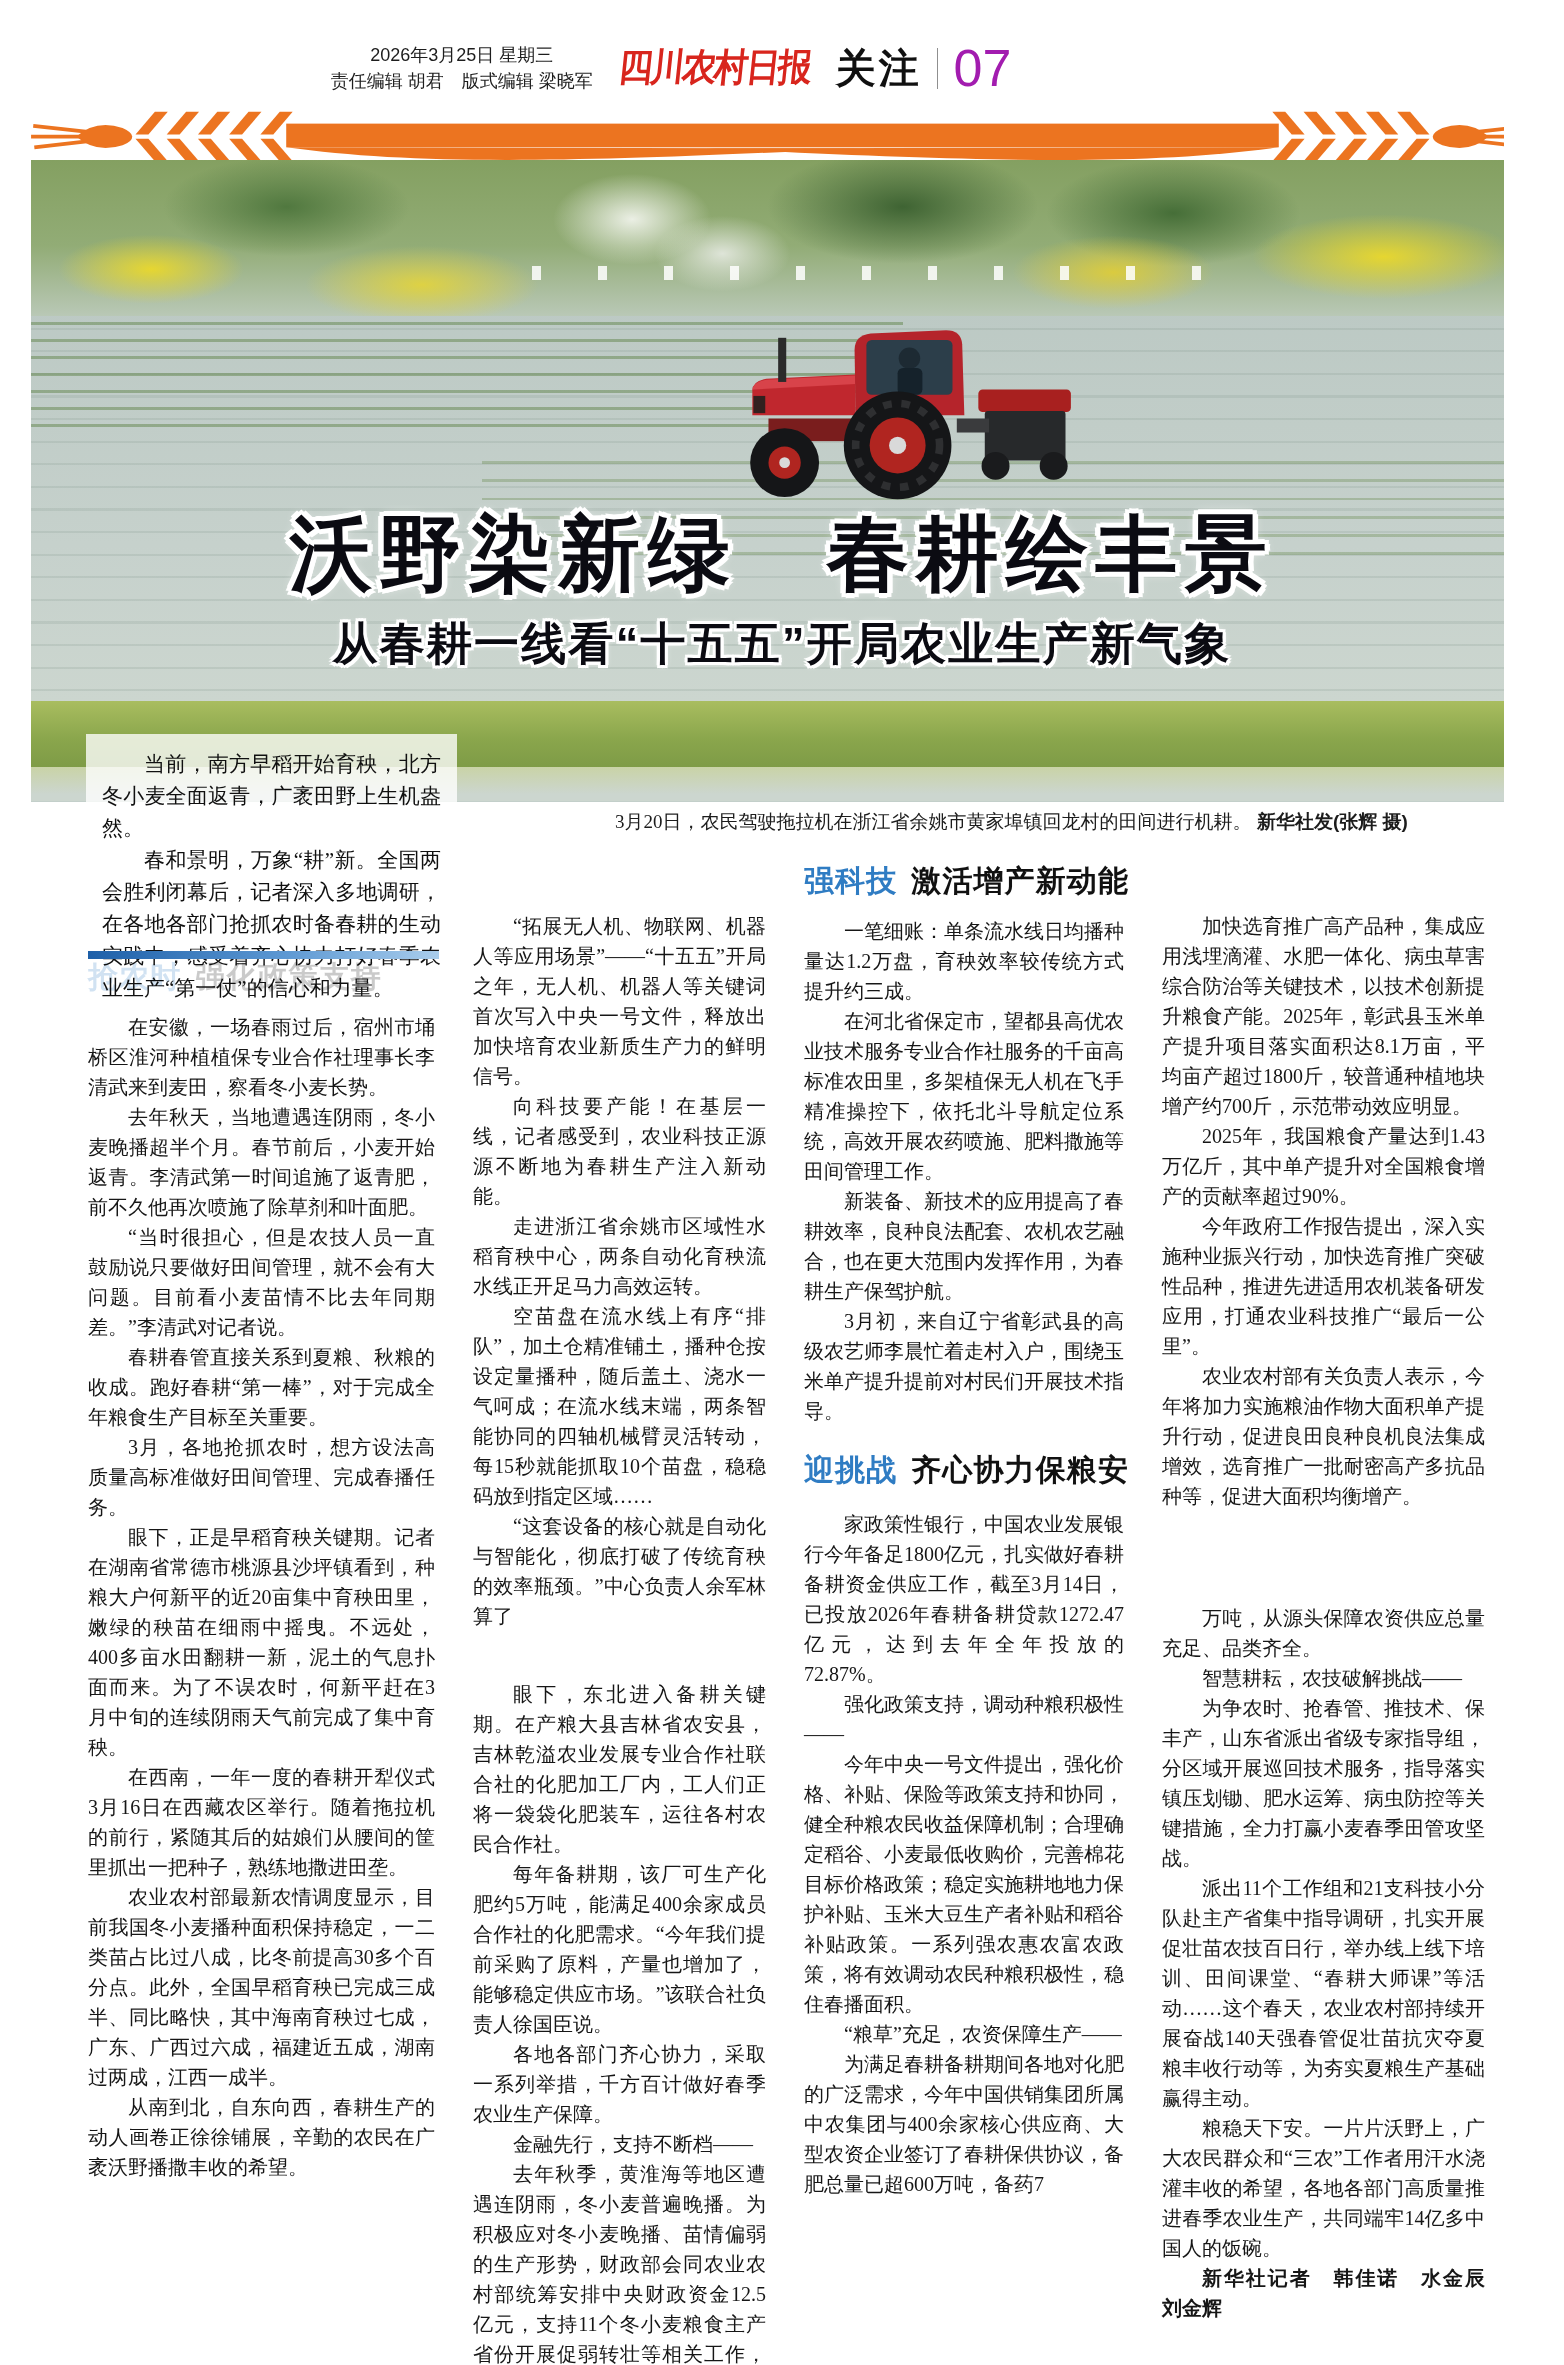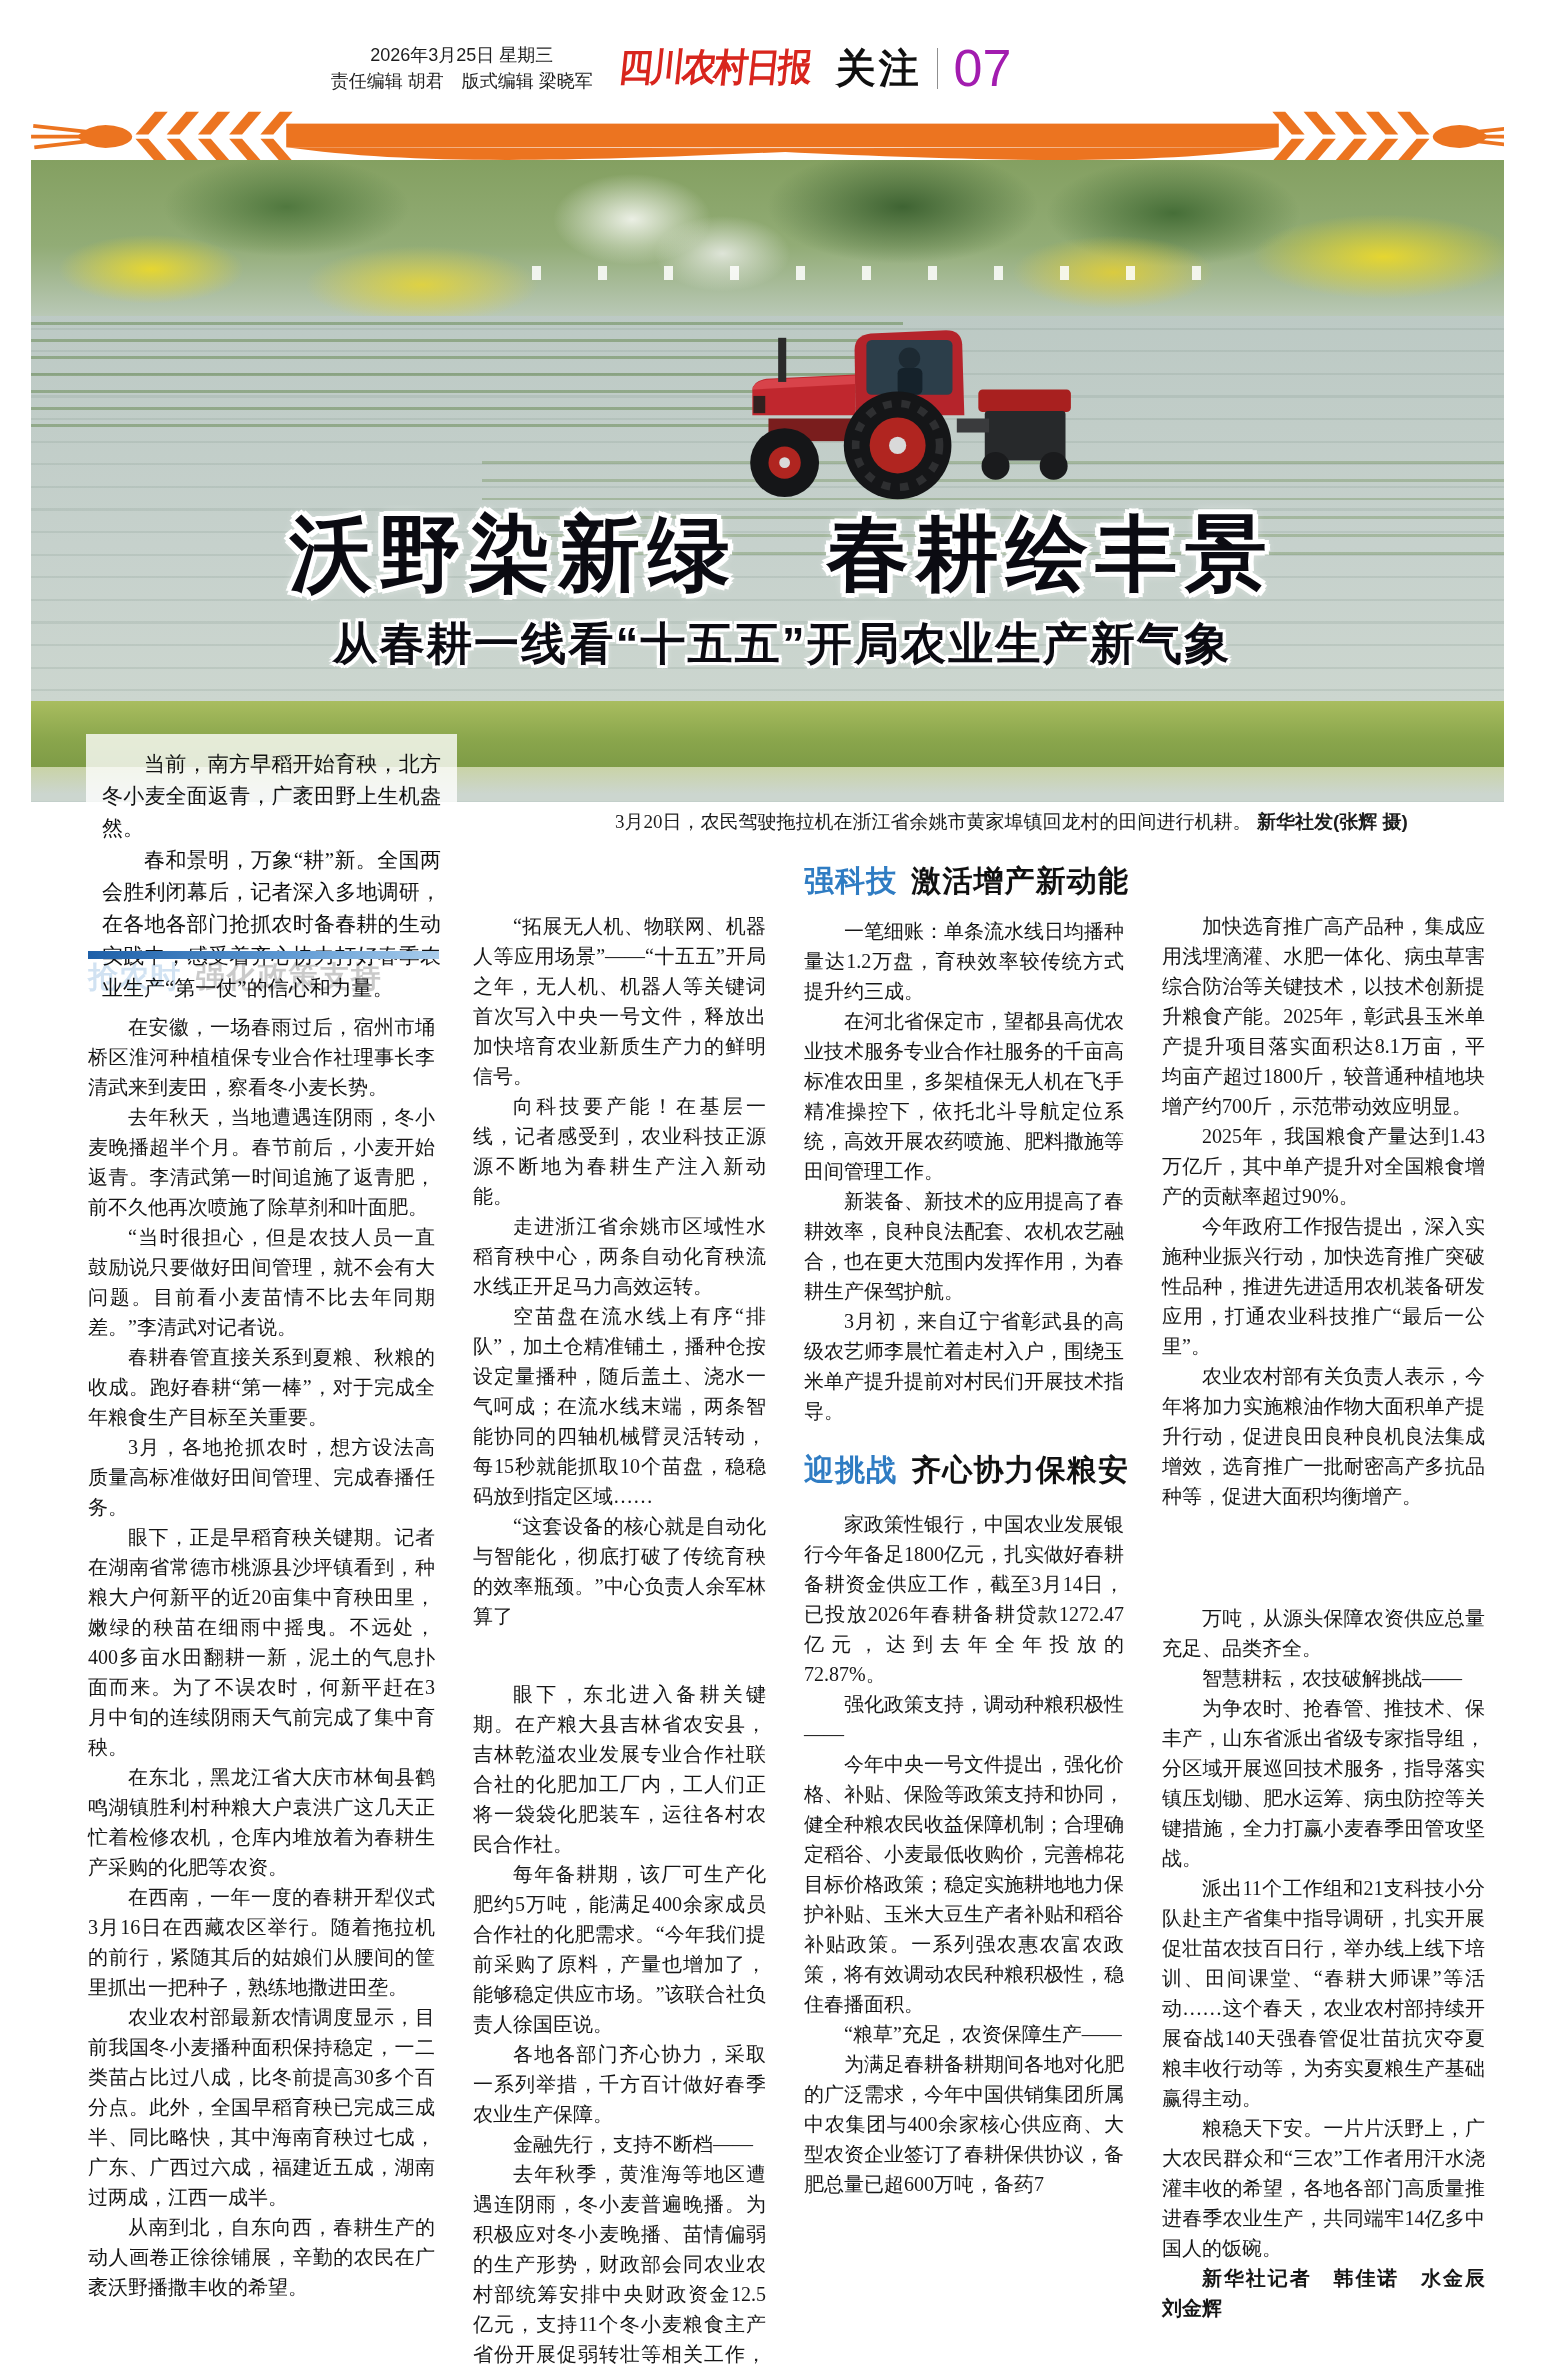--- a/index.html
+++ b/index.html
@@ -175,21 +175,20 @@
         <span class="tag">抢农时</span><span>强化政策支持</span>
       </div>
       <div>
 
       <p class="body">在安徽，一场春雨过后，宿州市埇桥区淮河种植植保专业合作社理事长李清武来到麦田，察看冬小麦长势。</p>
           <p class="body">去年秋天，当地遭遇连阴雨，冬小麦晚播超半个月。春节前后，小麦开始返青。李清武第一时间追施了返青肥，前不久他再次喷施了除草剂和叶面肥。</p>
           <p class="body">“当时很担心，但是农技人员一直鼓励说只要做好田间管理，就不会有大问题。目前看小麦苗情不比去年同期差。”李清武对记者说。</p>
           <p class="body">春耕春管直接关系到夏粮、秋粮的收成。跑好春耕“第一棒”，对于完成全年粮食生产目标至关重要。</p>
           <p class="body">3月，各地抢抓农时，想方设法高质量高标准做好田间管理、完成春播任务。</p>
           <p class="body">眼下，正是早稻育秧关键期。记者在湖南省常德市桃源县沙坪镇看到，种粮大户何新平的近20亩集中育秧田里，嫩绿的秧苗在细雨中摇曳。不远处，400多亩水田翻耕一新，泥土的气息扑面而来。为了不误农时，何新平赶在3月中旬的连续阴雨天气前完成了集中育秧。</p>
-          <p class="body">在东北，黑龙江省大庆市林甸县鹤鸣湖镇胜利村种粮大户袁洪广这几天正忙着检修农机，仓库内堆放着为春耕生产采购的化肥等农资。</p>
           <p class="body">在西南，一年一度的春耕开犁仪式3月16日在西藏农区举行。随着拖拉机的前行，紧随其后的姑娘们从腰间的筐里抓出一把种子，熟练地撒进田垄。</p>
           <p class="body">农业农村部最新农情调度显示，目前我国冬小麦播种面积保持稳定，一二类苗占比过八成，比冬前提高30多个百分点。此外，全国早稻育秧已完成三成半、同比略快，其中海南育秧过七成，广东、广西过六成，福建近五成，湖南过两成，江西一成半。</p>
           <p class="body">从南到北，自东向西，春耕生产的动人画卷正徐徐铺展，辛勤的农民在广袤沃野播撒丰收的希望。</p>
         </div>
     </div>
 
     <div class="col c2">
       <div>
 
       <p class="body">“拓展无人机、物联网、机器人等应用场景”——“十五五”开局之年，无人机、机器人等关键词首次写入中央一号文件，释放出加快培育农业新质生产力的鲜明信号。</p>

